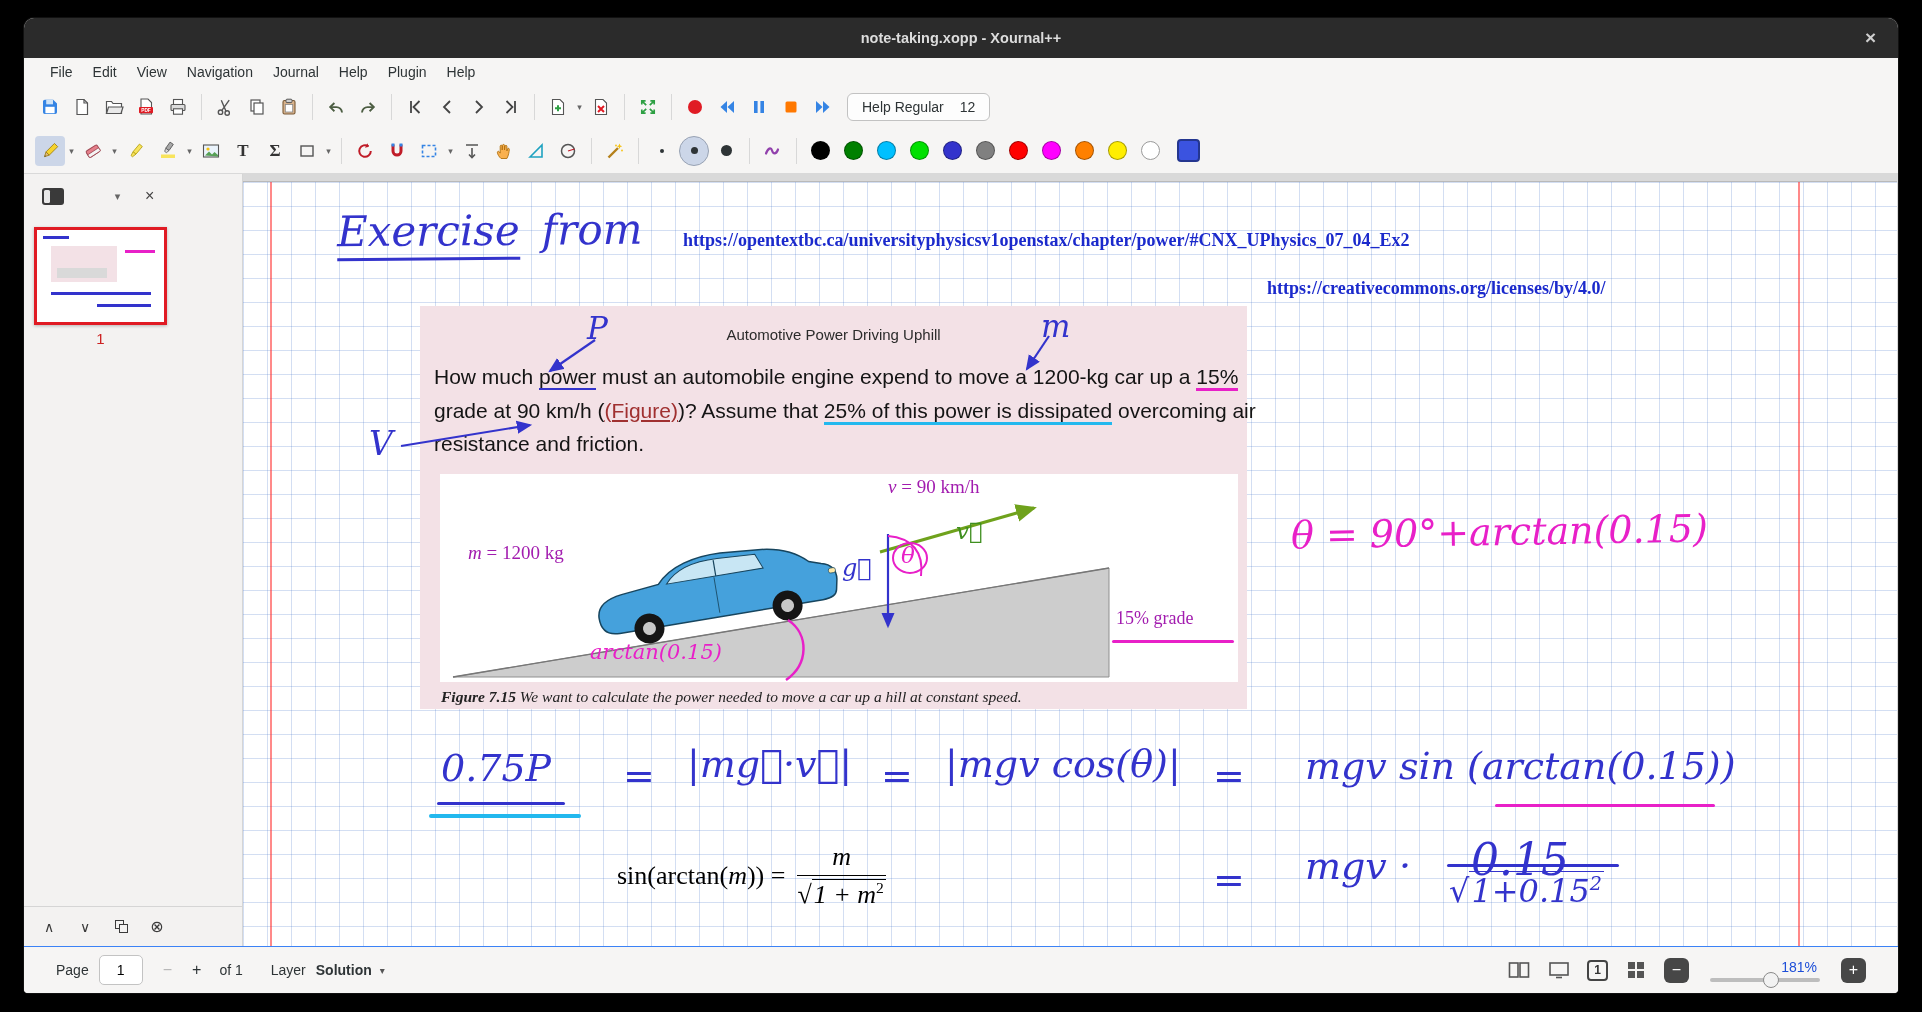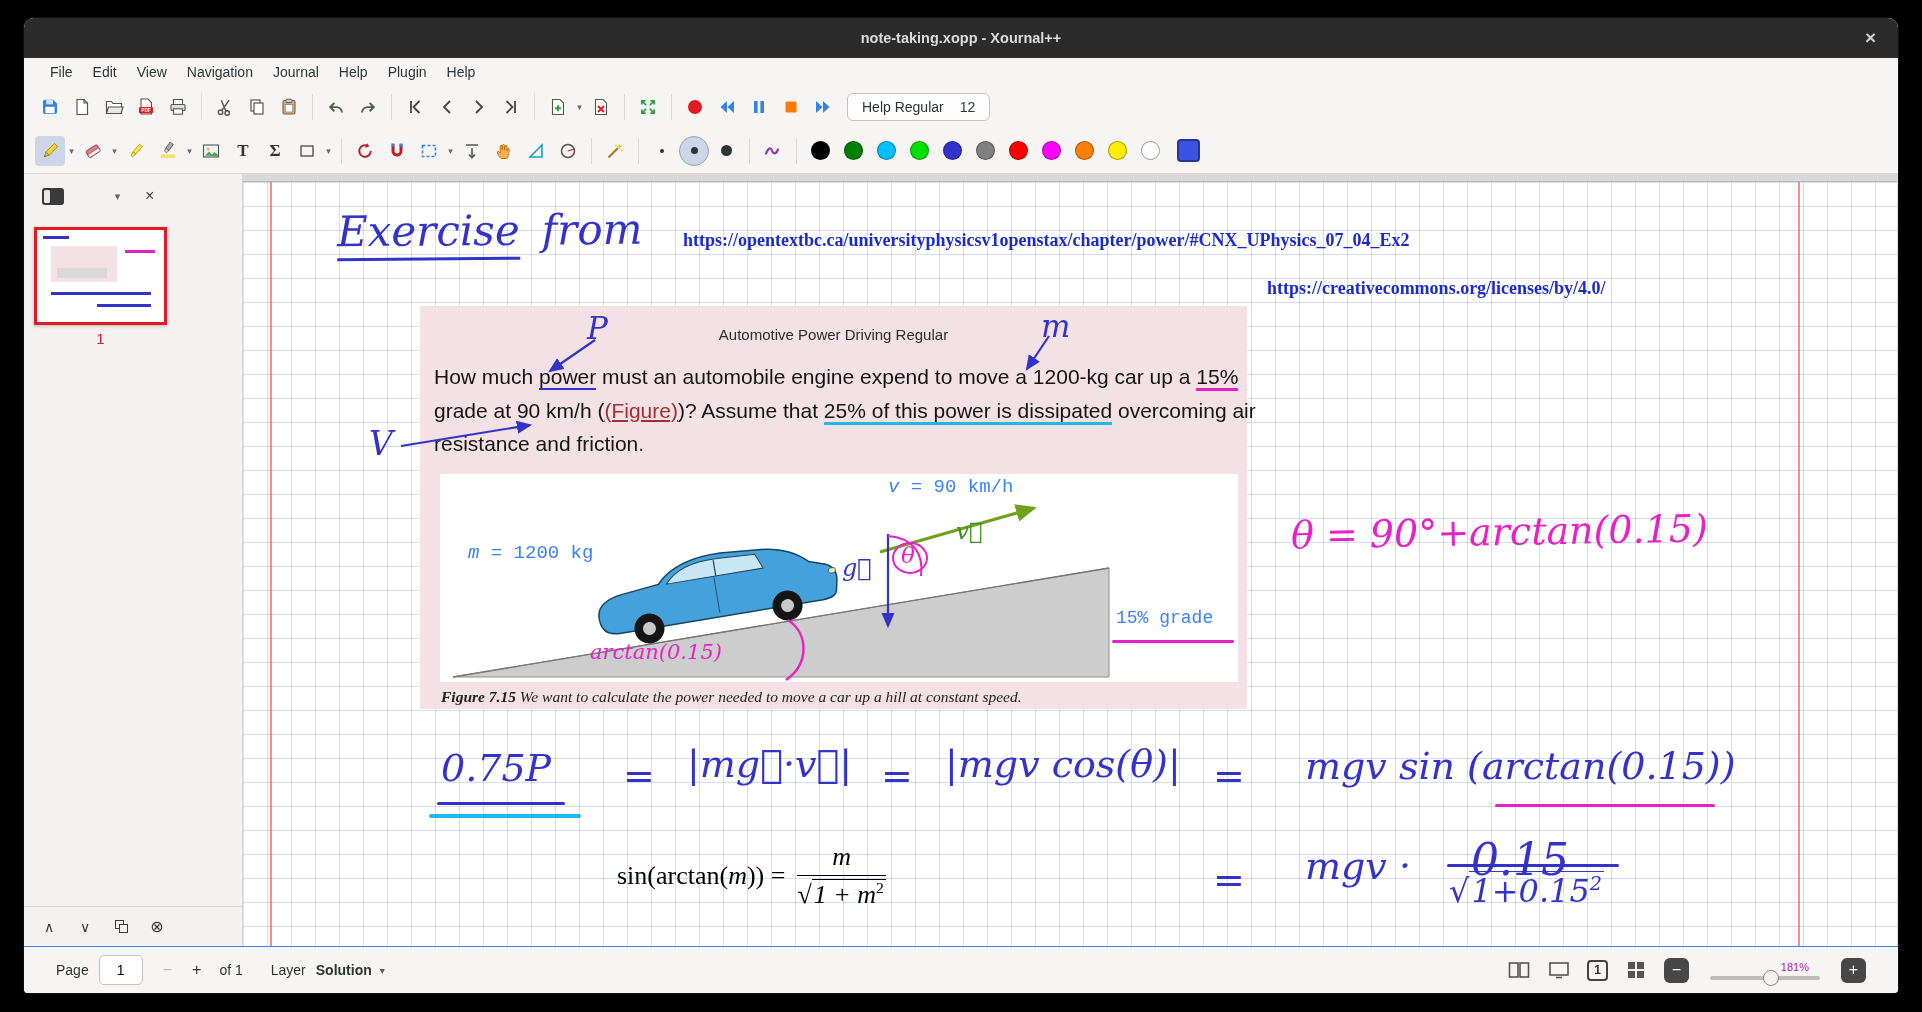--- a/index.html
+++ b/index.html
@@ -71,21 +71,21 @@
   .exercise-card{position:absolute;left:177px;top:124px;width:827px;height:403px;background:#f3e1e6;z-index:1}
   .ex-title{position:absolute;left:0;top:20px;width:100%;text-align:center;font-size:15px;color:#2b2b2b}
   .ex-body{position:absolute;left:14px;top:54px;width:800px;font-family:Liberation Sans, sans-serif;font-size:21px;color:#141414}
   .ex-line{line-height:33.5px;white-space:nowrap}
   .u-pen{border-bottom:2.5px solid #3333cc}
   .u-mag{border-bottom:3px solid #e820c8}
   .u-cyan{border-bottom:3.5px solid #22b8ee}
   .fig-link{color:#a03030;text-decoration:underline}
 
   .figure-box{position:absolute;left:20px;top:168px;width:798px;height:208px;background:#fff}
-  .fig-label{position:absolute;font-family:Liberation Mono, monospace;color:#3b82f6;white-space:nowrap}
+  .fig-label{position:absolute;font-family:Liberation Serif, serif;color:#a21caf;white-space:nowrap}
   .fig-label .var{font-style:italic}
   .caption{position:absolute;left:21px;top:382px;font-family:"Liberation Serif",serif;font-size:15.5px;color:#222;font-style:italic;white-space:nowrap}
   .caption .lead{font-weight:bold}
 
   .ink-overlay{position:absolute;left:0;top:0;z-index:7;pointer-events:none}
 
   
   .typeset{position:absolute;left:374px;top:660px;display:flex;align-items:center;gap:12px;font-family:"Liberation Serif",serif;font-size:26px;color:#000;z-index:4}
   .typeset .var{font-style:italic}
   .frac{display:inline-flex;flex-direction:column;align-items:center}
@@ -99,21 +99,21 @@
   .statusbar{flex:0 0 47px;background:#f6f5f4;border-top:1px solid #3b82f6;display:flex;align-items:center;padding:0 32px;font-size:14px;color:#2e3436}
   .page-input{width:44px;height:30px;border:1px solid #c3c3c3;border-radius:5px;background:#fff;text-align:center;font-size:14px;margin:0 10px;font-family:"Liberation Sans",sans-serif}
   .stepper{font-size:16px;padding:0 10px;cursor:pointer}
   .stepper.dim{color:#b5b5b5}
   .layer-chev{font-size:10px;color:#555;margin-left:8px;cursor:pointer}
   .sb-right{margin-left:auto;display:flex;align-items:center;gap:16px}
   .sb-icon{width:24px;height:24px;display:flex;align-items:center;justify-content:center;cursor:pointer}
   .page-badge{width:21px;height:21px;border:2px solid #444;border-radius:4px;display:flex;align-items:center;justify-content:center;font-size:12px;font-weight:bold;color:#333;cursor:pointer}
   .zoom-btn{width:25px;height:25px;border-radius:6px;background:#474747;color:#fff;display:flex;align-items:center;justify-content:center;font-size:16px;cursor:pointer}
   .zoom-area{display:flex;flex-direction:column;align-items:center;width:120px}
-  .zoom-label{font-size:11px;color:#a21caf;margin-bottom:3px;align-self:flex-end;margin-right:16px}
+  .zoom-label{font-size:14px;color:#1d4ed8;margin-bottom:3px;align-self:flex-end;margin-right:8px}
   .slider-track{position:relative;width:110px;height:4px;background:#bdbdbd;border-radius:2px}
   .slider-handle{position:absolute;left:55%;top:50%;transform:translate(-50%,-50%);width:16px;height:16px;border-radius:50%;background:#f2f2f2;border:1px solid #8a8a8a;cursor:pointer}
 </style>
 </head>
 <body>
 
 <div class="window">
 
   <div class="titlebar">
     <span>note-taking.xopp - Xournal++</span>
@@ -463,21 +463,21 @@
         <div class="margin-line" style="left:1555px"></div>
 
         <div class="ink heading">
           <span class="w1">Exercise</span><span class="w2">from</span>
         </div>
 
         <a class="doc-link" style="left:440px;top:48px">https://opentextbc.ca/universityphysicsv1openstax/chapter/power/#CNX_UPhysics_07_04_Ex2</a>
         <a class="doc-link" style="left:1024px;top:96px">https://creativecommons.org/licenses/by/4.0/</a>
 
         <div class="exercise-card">
-          <div class="ex-title">Automotive Power Driving Regular</div>
+          <div class="ex-title">Automotive Power Driving Uphill</div>
           <div class="ex-body">
             <div class="ex-line"><span>How much </span><span class="u-pen">power</span><span> must an automobile engine expend to move a 1200-kg car up a </span><span class="u-mag">15%</span></div>
             <div class="ex-line"><span>grade at 90 km/h (</span><span class="fig-link">(Figure)</span><span>)? Assume that </span><span class="u-cyan">25% of this power is dissipated</span><span> overcoming air</span></div>
             <div class="ex-line"><span>resistance and friction.</span></div>
           </div>
 
           <div class="figure-box">
             <svg width="798" height="208" viewBox="0 0 798 208">
               <defs>
                 <marker id="ah-green" markerWidth="9" markerHeight="9" refX="6" refY="3" orient="auto">

